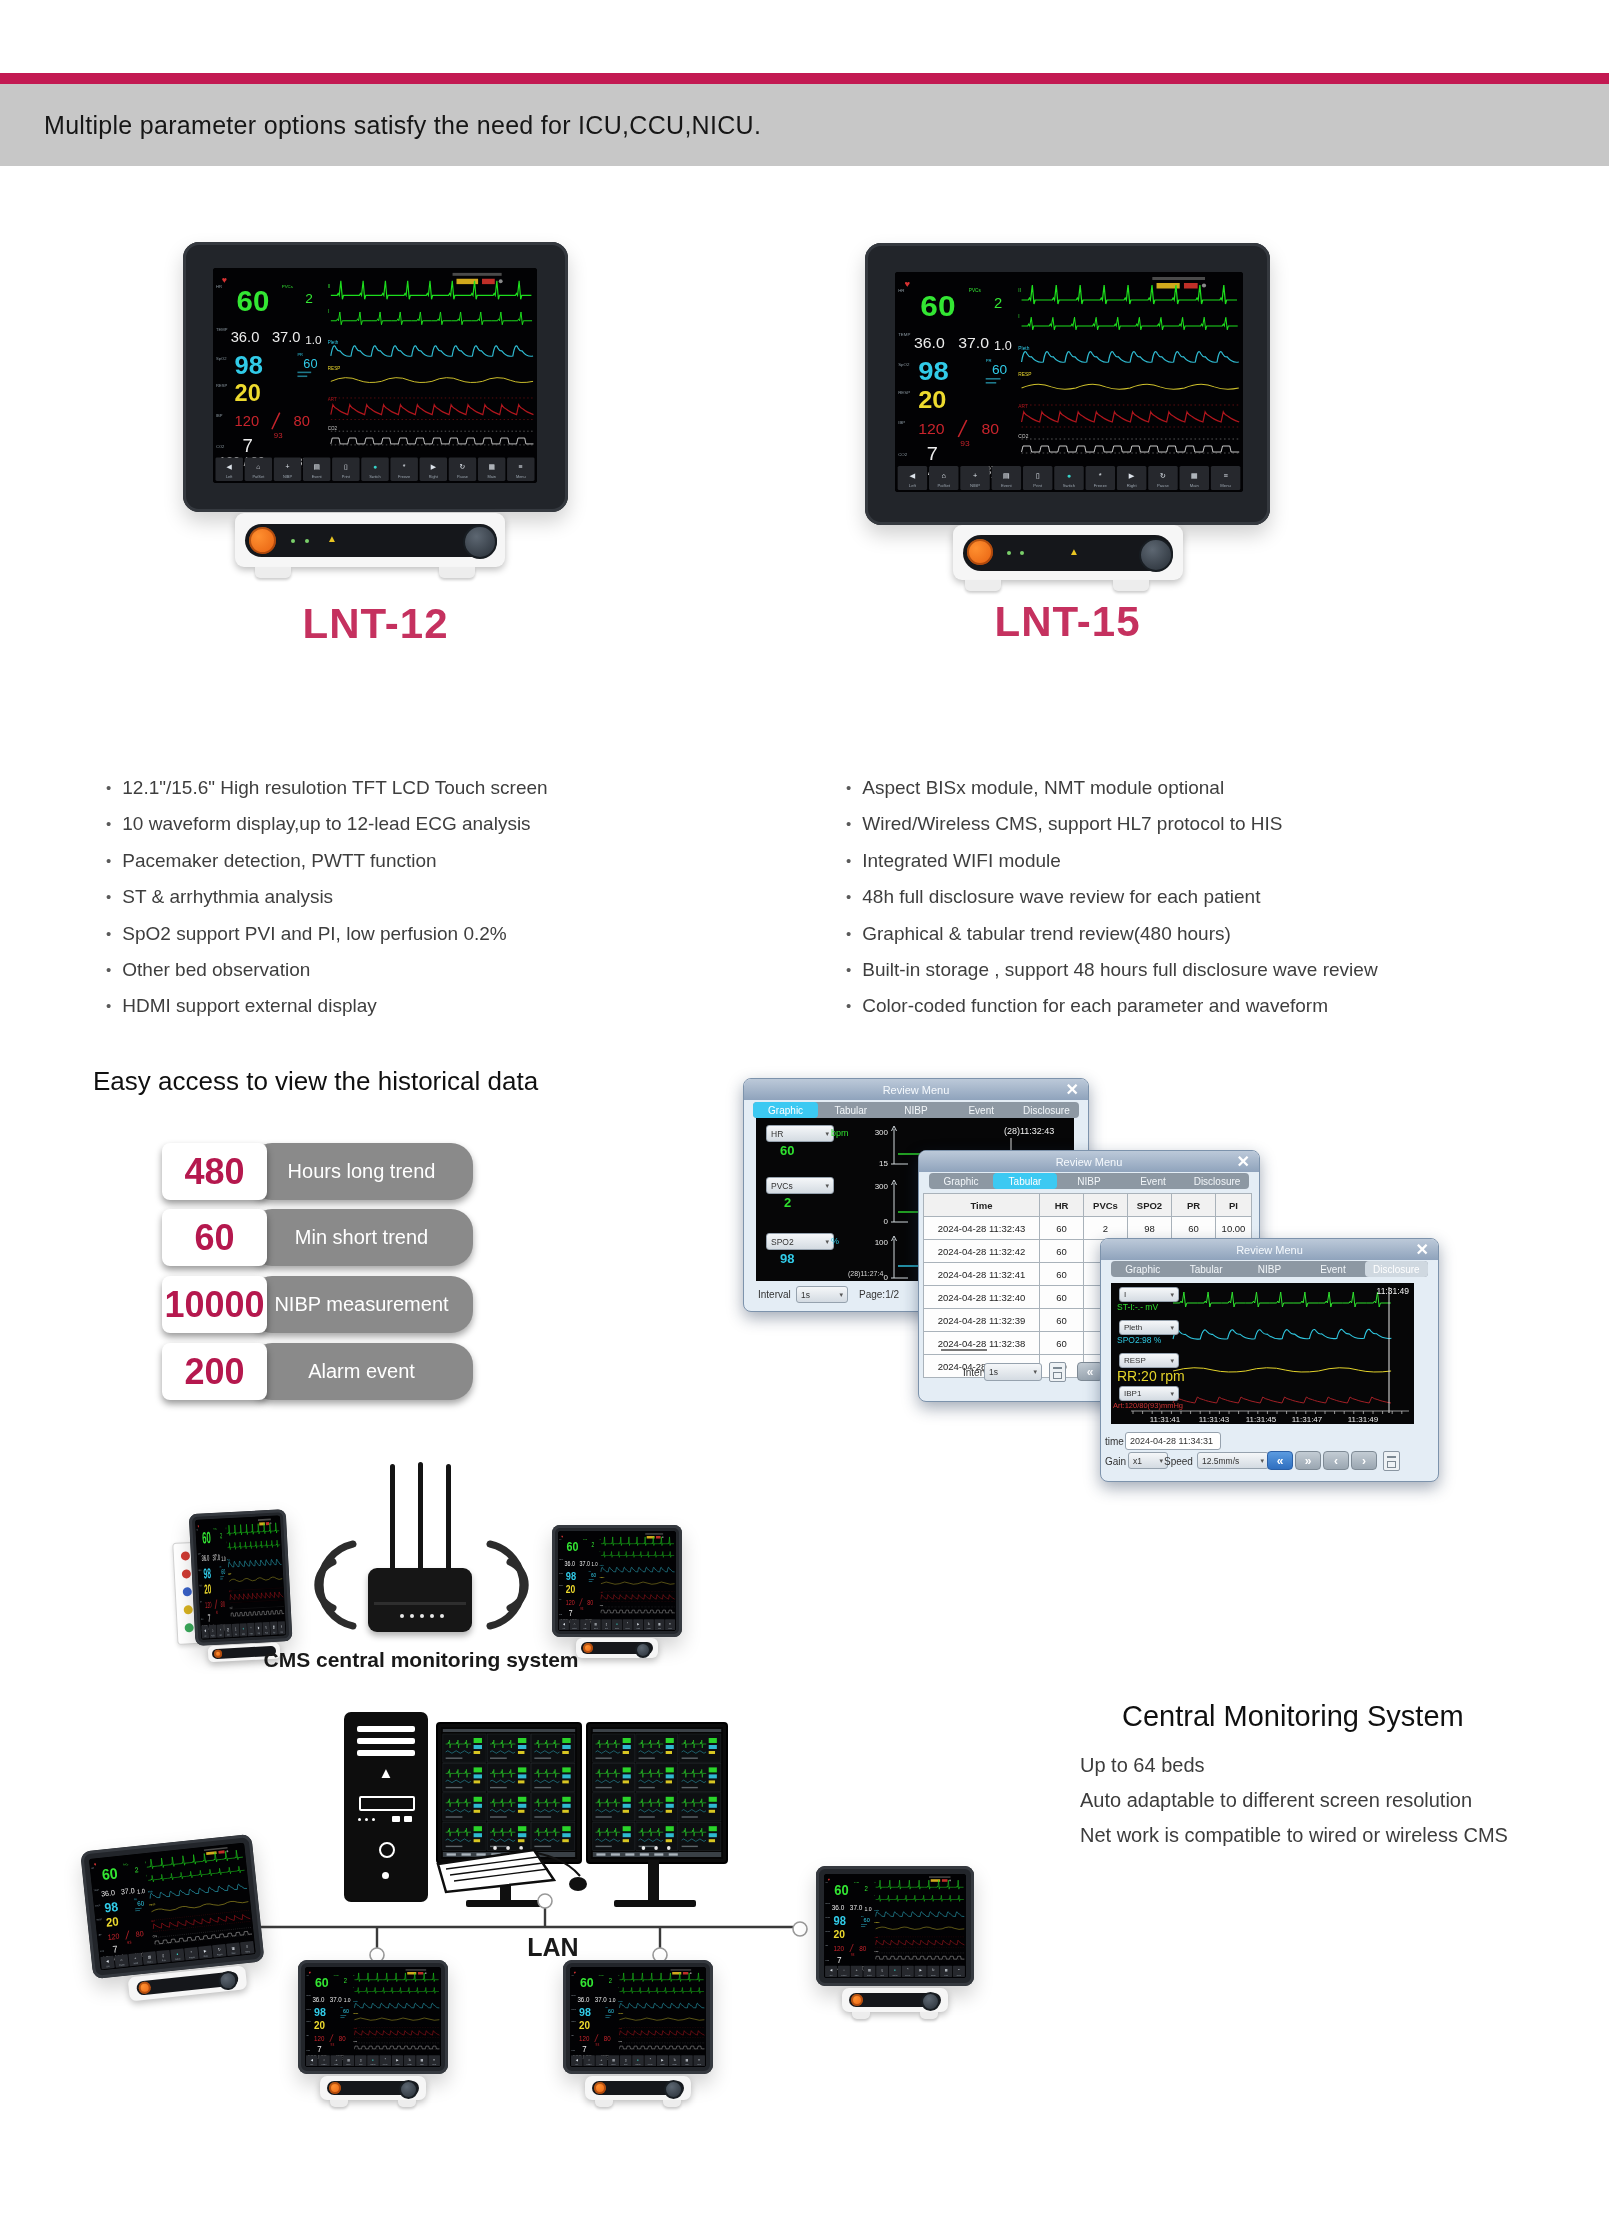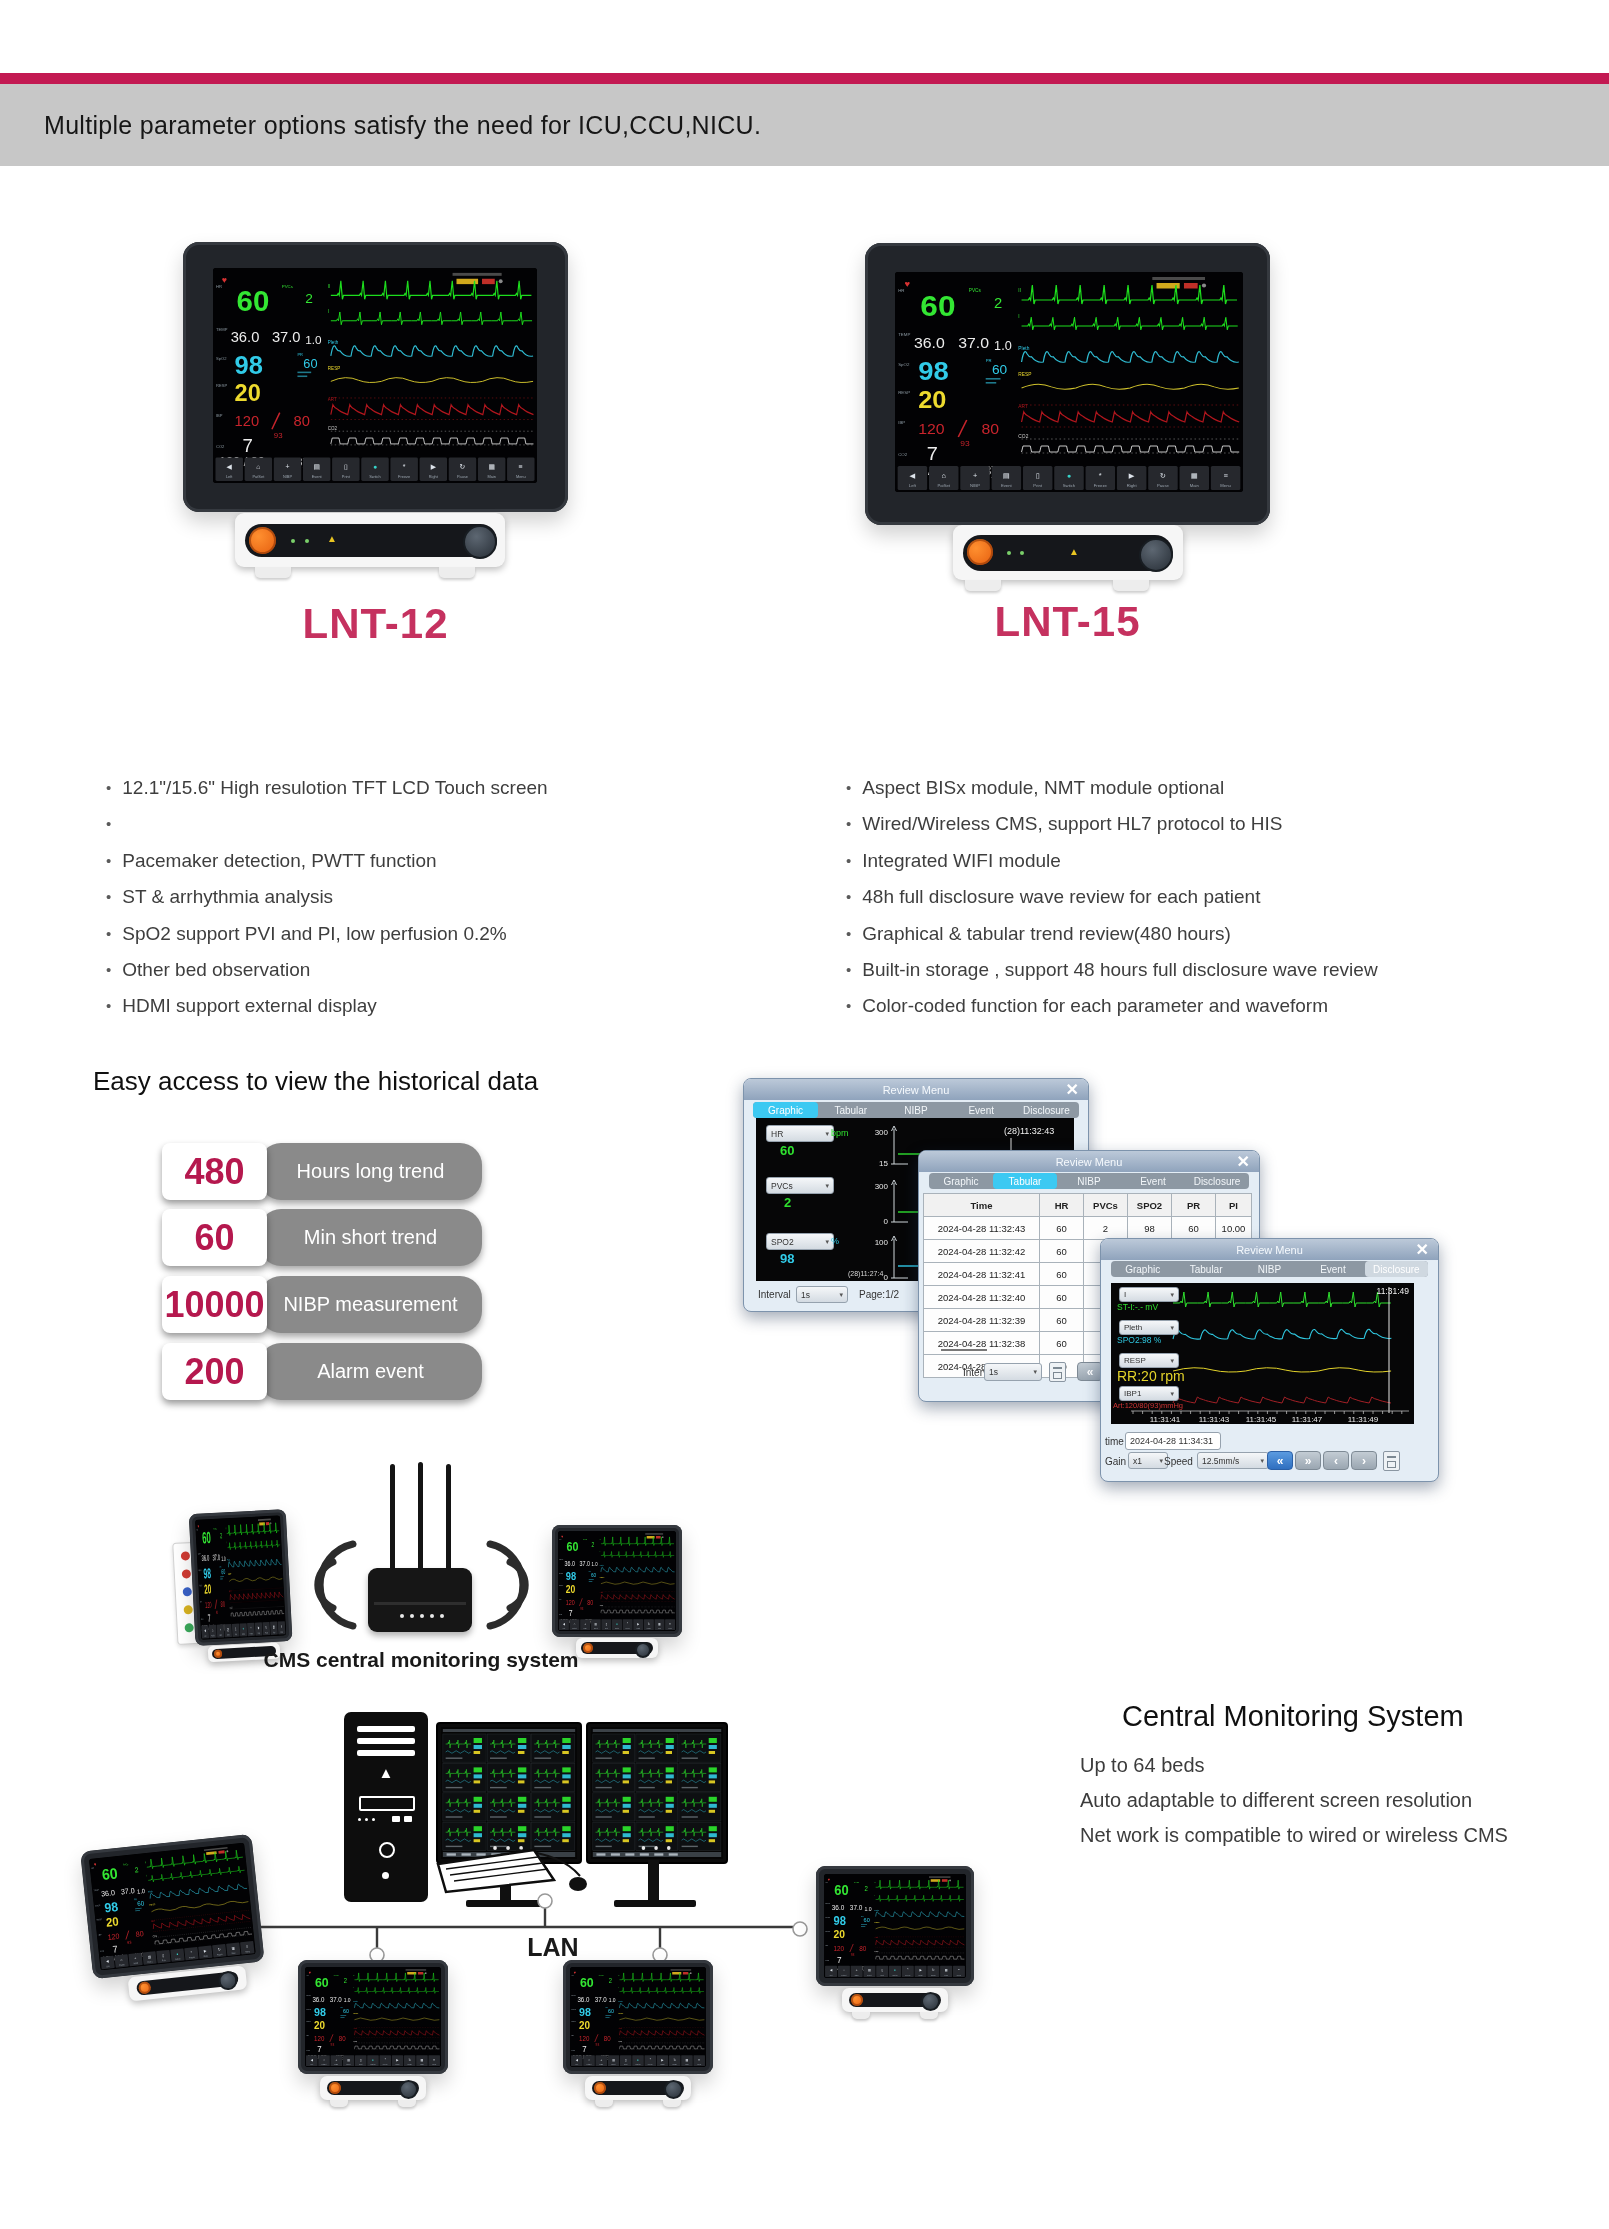--- a/index.html
+++ b/index.html
@@ -19,21 +19,21 @@
   .led{position:absolute;border-radius:50%;background:#7ad06a;width:4px;height:4px;}
   .warn{position:absolute;color:#e9c522;font-size:10px;}
   .foot{position:absolute;background:#ededed;height:11px;border-radius:0 0 5px 5px;box-shadow:0 2px 3px rgba(0,0,0,.2);}
   .lntlabel{position:absolute;color:#C5315F;font-weight:bold;font-size:42px;letter-spacing:1px;text-align:center;}
   
   .feat{display:flex;gap:11px;font-size:19px;color:#3e3e3e;line-height:36.4px;}
   .feat .b{color:#5a5a5a;font-size:15px;}
   .h2{font-size:26px;color:#101010;}
   
   .statnum{position:absolute;width:105px;height:57px;background:#fff;border-radius:8px;box-shadow:0 4px 7px rgba(0,0,0,.4);display:flex;align-items:center;justify-content:center;font-size:36px;font-weight:bold;color:#B5184E;z-index:2;}
-  .statlab{position:absolute;left:97px;width:223px;height:57px;background:#8a8a8a;border-radius:22px;box-shadow:0 4px 7px rgba(0,0,0,.35);display:flex;align-items:center;justify-content:center;font-size:20px;color:#fff;z-index:1;}
+  .statlab{position:absolute;left:88px;width:223px;height:57px;background:#8a8a8a;border-radius:22px;box-shadow:0 4px 7px rgba(0,0,0,.35);display:flex;align-items:center;justify-content:center;font-size:20px;color:#fff;z-index:1;}
   
   .win{position:absolute;background:#e4edf5;border:1px solid #7d93ac;border-radius:8px;box-shadow:0 6px 16px rgba(25,45,75,.4);}
   .titlebar{position:absolute;left:0;top:0;right:0;height:21px;border-radius:7px 7px 0 0;background:linear-gradient(#bcc9d9,#8fa3bc);display:flex;align-items:center;justify-content:center;color:#f5f9fd;font-size:11px;}
   .winx{position:absolute;right:9px;top:0px;color:#fff;font-size:16px;font-weight:bold;line-height:21px;}
   .tabbar{position:absolute;display:flex;background:#8d98a3;border-radius:4px;height:16px;}
   .tab{flex:1;display:flex;align-items:center;justify-content:center;color:#f2f6f9;font-size:10px;white-space:nowrap;}
   .tab.actc{background:#3cc9f2;border-radius:4px;color:#fff;}
   .tab.actl{background:#cfd8e0;border-radius:4px;color:#fff;}
   .blackp{position:absolute;background:#060607;}
   .dd{position:absolute;background:linear-gradient(#f5f7f9,#d4dbe2);border:1px solid #96a2ae;border-radius:3px;color:#333;display:flex;align-items:center;justify-content:space-between;padding:0 4px;font-size:8.5px;}
@@ -265,20 +265,21 @@
     <div class="lntlabel" style="left:0;top:355px;width:405px;">LNT-15</div>
   </div>
 
   <div class="abs" style="left:106px;top:770px;width:640px;">
       <div class="feat">
         <span class="b">•</span>
         <span>12.1"/15.6" High resulotion TFT LCD Touch screen</span>
       </div>
       <div class="feat">
         <span class="b">•</span>
+        <span>10 waveform display,up to 12-lead ECG analysis</span>
       </div>
       <div class="feat">
         <span class="b">•</span>
         <span>Pacemaker detection, PWTT function</span>
       </div>
       <div class="feat">
         <span class="b">•</span>
         <span>ST &amp; arrhythmia analysis</span>
       </div>
       <div class="feat">

